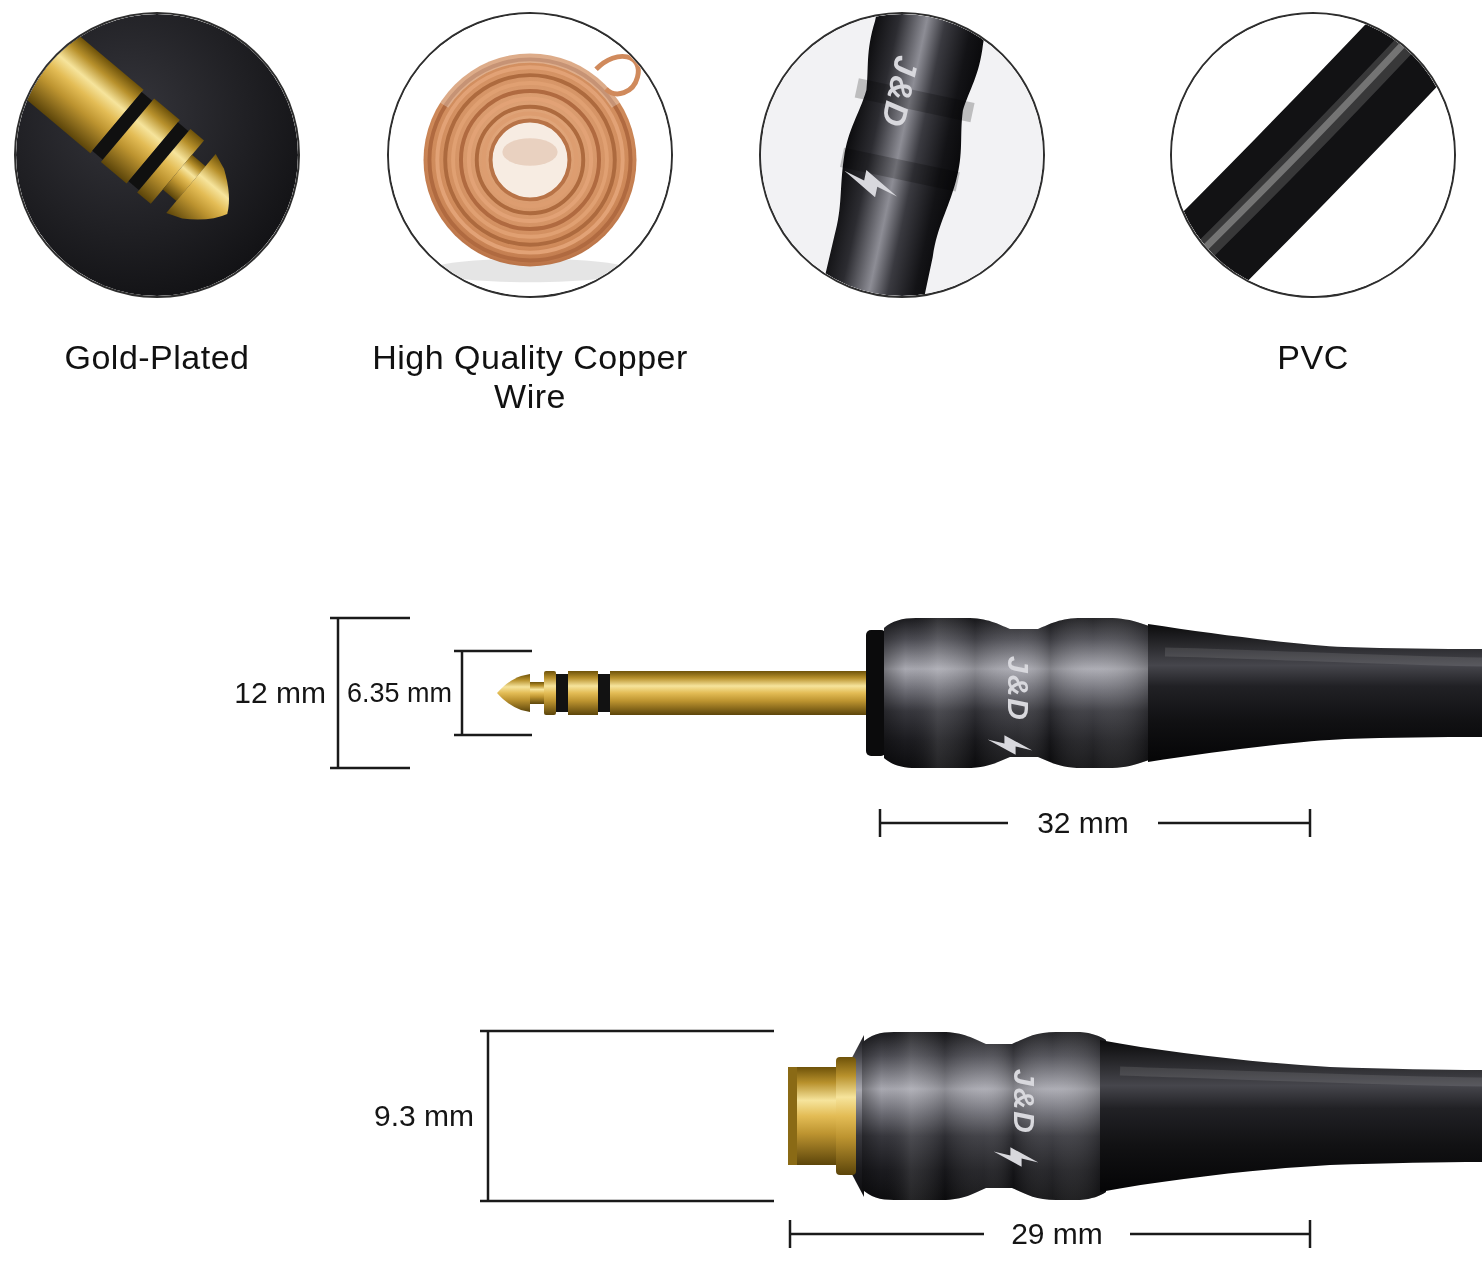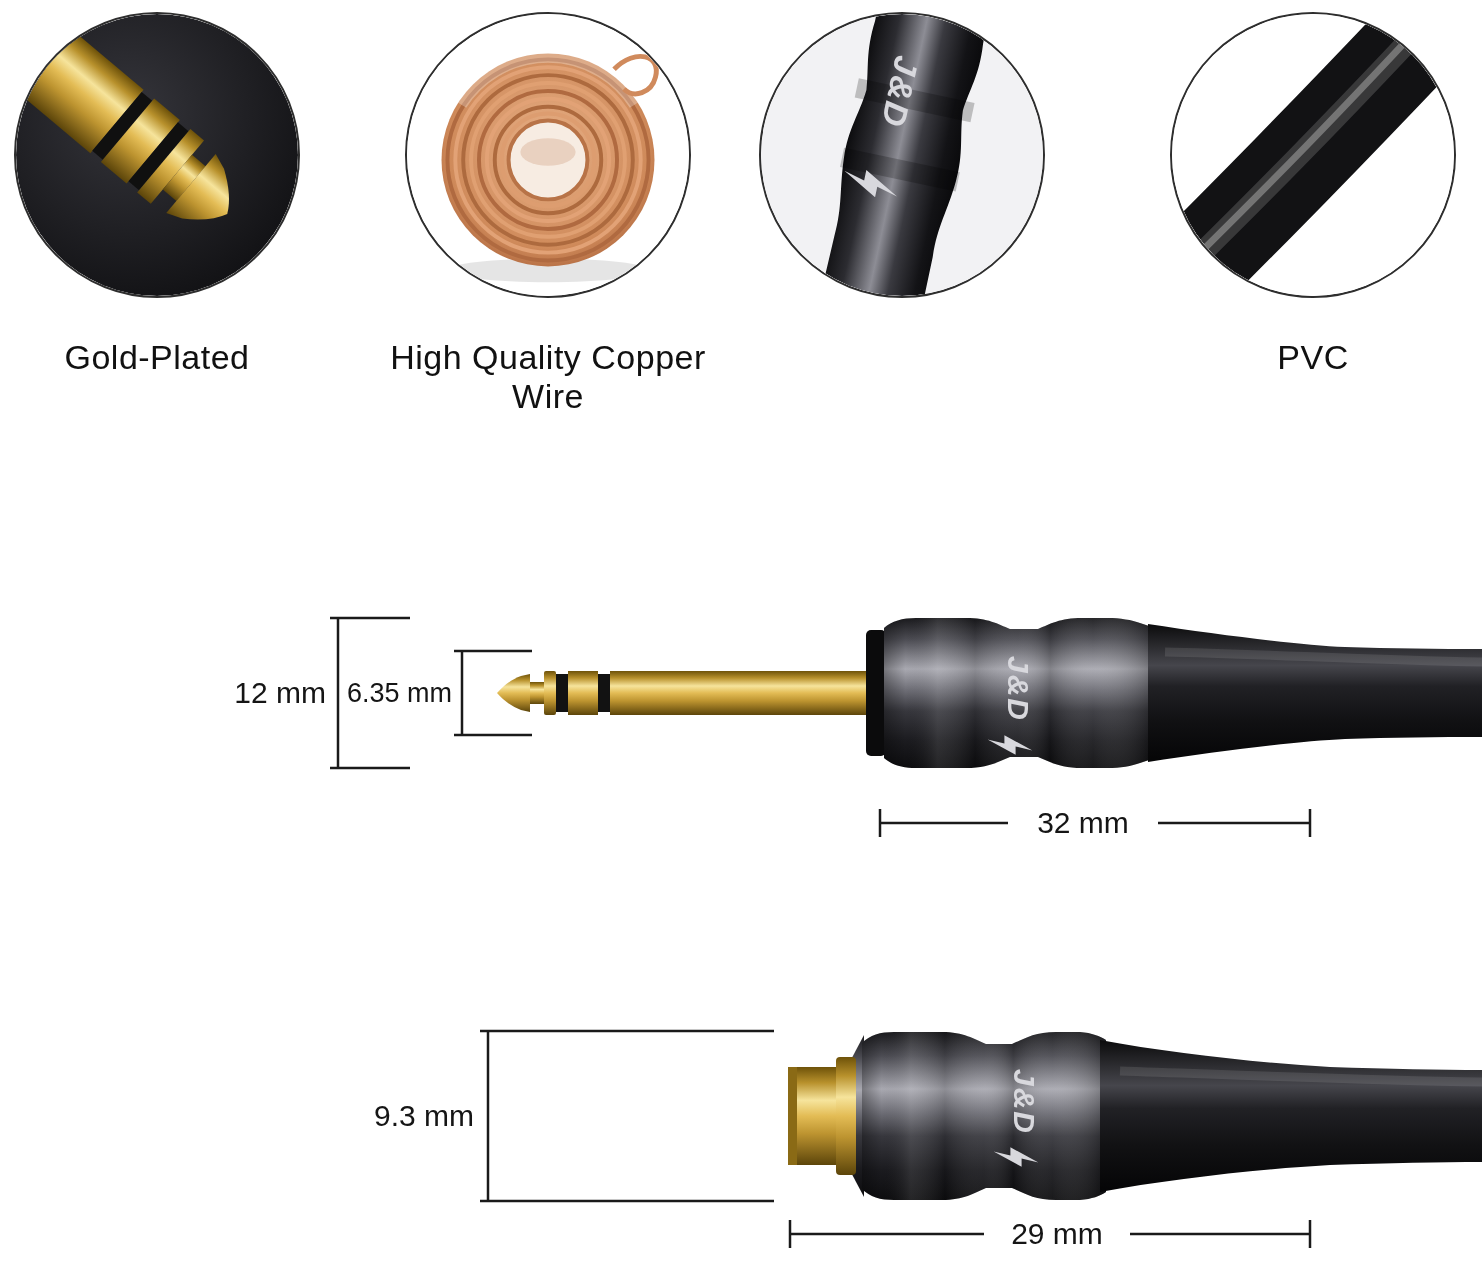--- a/index.html
+++ b/index.html
@@ -57,21 +57,21 @@
             <rect x="152" y="101" width="18" height="84" fill="url(#goldA)"></rect>
             <rect x="170" y="120" width="18" height="46" fill="url(#goldA)"></rect>
             <path d="M188 104 L204 110 Q228 126 236 143 Q228 160 204 176 L188 182 Z" fill="url(#goldA)"></path>
           </g>
         </g>
       </svg>
     </div>
     <div class="label">Gold-Plated</div>
   </div>
 
-  <div class="feature" style="left:358px">
+  <div class="feature" style="left:340px">
     <div class="circle">
       <svg viewBox="0 0 286 286">
         <defs>
           <radialGradient id="copperDisc" cx="50%" cy="45%" r="62%">
             <stop offset="0" stop-color="#e9b38a"></stop>
               <stop offset="0.75" stop-color="#cf8a5a"></stop>
             <stop offset="1" stop-color="#a86038"></stop>
           </radialGradient>
           <clipPath id="c2clip">
               <circle cx="143" cy="143" r="143"></circle>

